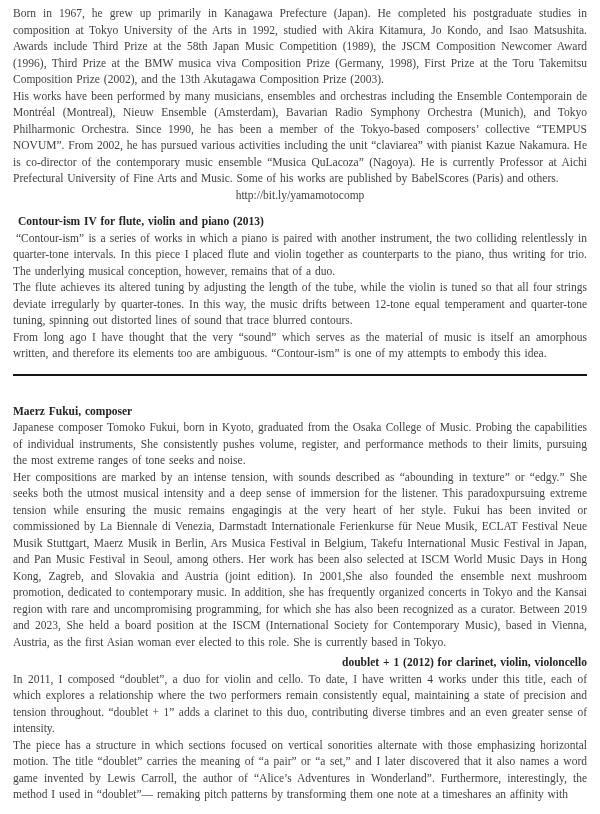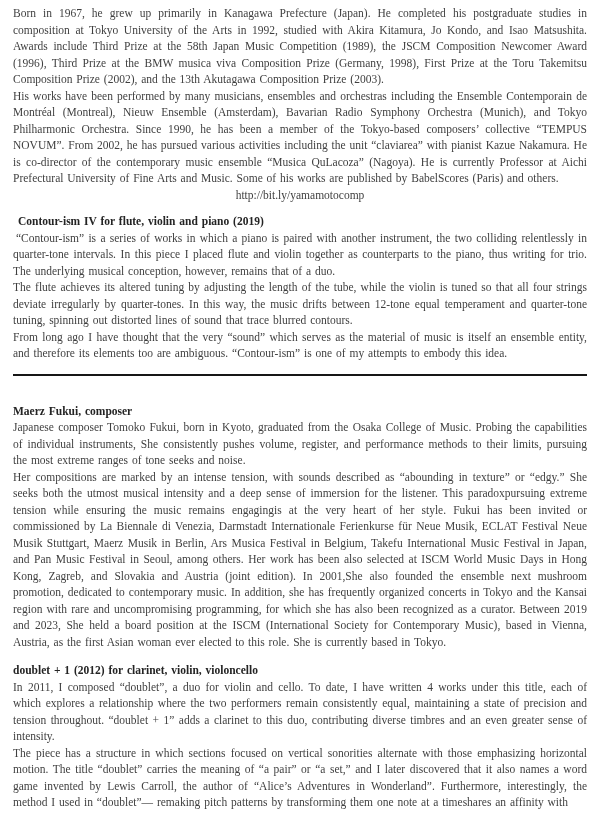--- a/index.html
+++ b/index.html
@@ -28,39 +28,39 @@
     margin: 0;
     text-align: center;
   }
   .heading {
     margin: 0;
     font-weight: bold;
     color: #242424;
     text-align: left;
   }
   .h-contour { margin-top: 10px; padding-left: 5px; }
-  .h-doublet { margin-top: 12px; }
+  .h-doublet { margin-top: 4px; text-align: right; }
   .p-contour { text-indent: 3px; }
   .divider {
     border: 0;
     border-top: 2px solid #161616;
     margin: 12px 0 27px 0;
   }
 </style>
 </head>
 <body>
 
 <div class="page">
   <p class="para">Born in 1967, he grew up primarily in Kanagawa Prefecture (Japan). He completed his postgraduate studies in composition at Tokyo University of the Arts in 1992, studied with Akira Kitamura, Jo Kondo, and Isao Matsushita. Awards include Third Prize at the 58th Japan Music Competition (1989), the JSCM Composition Newcomer Award (1996), Third Prize at the BMW musica viva Composition Prize (Germany, 1998), First Prize at the Toru Takemitsu Composition Prize (2002), and the 13th Akutagawa Composition Prize (2003).</p>
   <p class="para">His works have been performed by many musicians, ensembles and orchestras including the Ensemble Contemporain de Montréal (Montreal), Nieuw Ensemble (Amsterdam), Bavarian Radio Symphony Orchestra (Munich), and Tokyo Philharmonic Orchestra. Since 1990, he has been a member of the Tokyo-based composers’ collective “TEMPUS NOVUM”. From 2002, he has pursued various activities including the unit “claviarea” with pianist Kazue Nakamura. He is co-director of the contemporary music ensemble “Musica QuLacoza” (Nagoya). He is currently Professor at Aichi Prefectural University of Fine Arts and Music. Some of his works are published by BabelScores (Paris) and others.</p>
   <p class="line">http://bit.ly/yamamotocomp</p>
-  <p class="heading h-contour">Contour-ism IV for flute, violin and piano (2019)</p>
+  <p class="heading h-contour">Contour-ism IV for flute, violin and piano (2013)</p>
   <p class="para p-contour">“Contour-ism” is a series of works in which a piano is paired with another instrument, the two colliding relentlessly in quarter-tone intervals. In this piece I placed flute and violin together as counterparts to the piano, thus writing for trio. The underlying musical conception, however, remains that of a duo.</p>
   <p class="para">The flute achieves its altered tuning by adjusting the length of the tube, while the violin is tuned so that all four strings deviate irregularly by quarter-tones. In this way, the music drifts between 12-tone equal temperament and quarter-tone tuning, spinning out distorted lines of sound that trace blurred contours.</p>
-  <p class="para">From long ago I have thought that the very “sound” which serves as the material of music is itself an ensemble entity, and therefore its elements too are ambiguous. “Contour-ism” is one of my attempts to embody this idea.</p>
+  <p class="para">From long ago I have thought that the very “sound” which serves as the material of music is itself an amorphous written, and therefore its elements too are ambiguous. “Contour-ism” is one of my attempts to embody this idea.</p>
   <hr class="divider">
   <p class="heading">Maerz Fukui, composer</p>
   <p class="para">Japanese composer Tomoko Fukui, born in Kyoto, graduated from the Osaka College of Music. Probing the capabilities of individual instruments, She consistently pushes volume, register, and performance methods to their limits, pursuing the most extreme ranges of tone seeks and noise.</p>
   <p class="para">Her compositions are marked by an intense tension, with sounds described as “abounding in texture” or “edgy.” She seeks both the utmost musical intensity and a deep sense of immersion for the listener. This paradoxpursuing extreme tension while ensuring the music remains engagingis at the very heart of her style. Fukui has been invited or commissioned by La Biennale di Venezia, Darmstadt Internationale Ferienkurse für Neue Musik, ECLAT Festival Neue Musik Stuttgart, Maerz Musik in Berlin, Ars Musica Festival in Belgium, Takefu International Music Festival in Japan, and Pan Music Festival in Seoul, among others. Her work has been also selected at ISCM World Music Days in Hong Kong, Zagreb, and Slovakia and Austria (joint edition). In 2001,She also founded the ensemble next mushroom promotion, dedicated to contemporary music. In addition, she has frequently organized concerts in Tokyo and the Kansai region with rare and uncompromising programming, for which she has also been recognized as a curator. Between 2019 and 2023, She held a board position at the ISCM (International Society for Contemporary Music), based in Vienna, Austria, as the first Asian woman ever elected to this role. She is currently based in Tokyo.</p>
   <p class="heading h-doublet">doublet + 1 (2012) for clarinet, violin, violoncello</p>
   <p class="para">In 2011, I composed “doublet”, a duo for violin and cello. To date, I have written 4  works under this title, each of which explores a relationship where the two performers remain consistently equal, maintaining a state of precision and tension throughout. “doublet + 1” adds a clarinet to this duo, contributing diverse timbres and an even greater sense of intensity.</p>
   <p class="para">The piece has a structure in which sections focused on vertical sonorities alternate with those emphasizing horizontal motion. The title “doublet” carries the meaning of “a pair” or “a set,” and I later discovered that it also names a word game invented by Lewis Carroll, the author of “Alice’s Adventures in Wonderland”. Furthermore, interestingly, the method I used in “doublet”— remaking pitch patterns by transforming them one note at a timeshares an affinity with</p>
 </div>
 
 </body></html>

